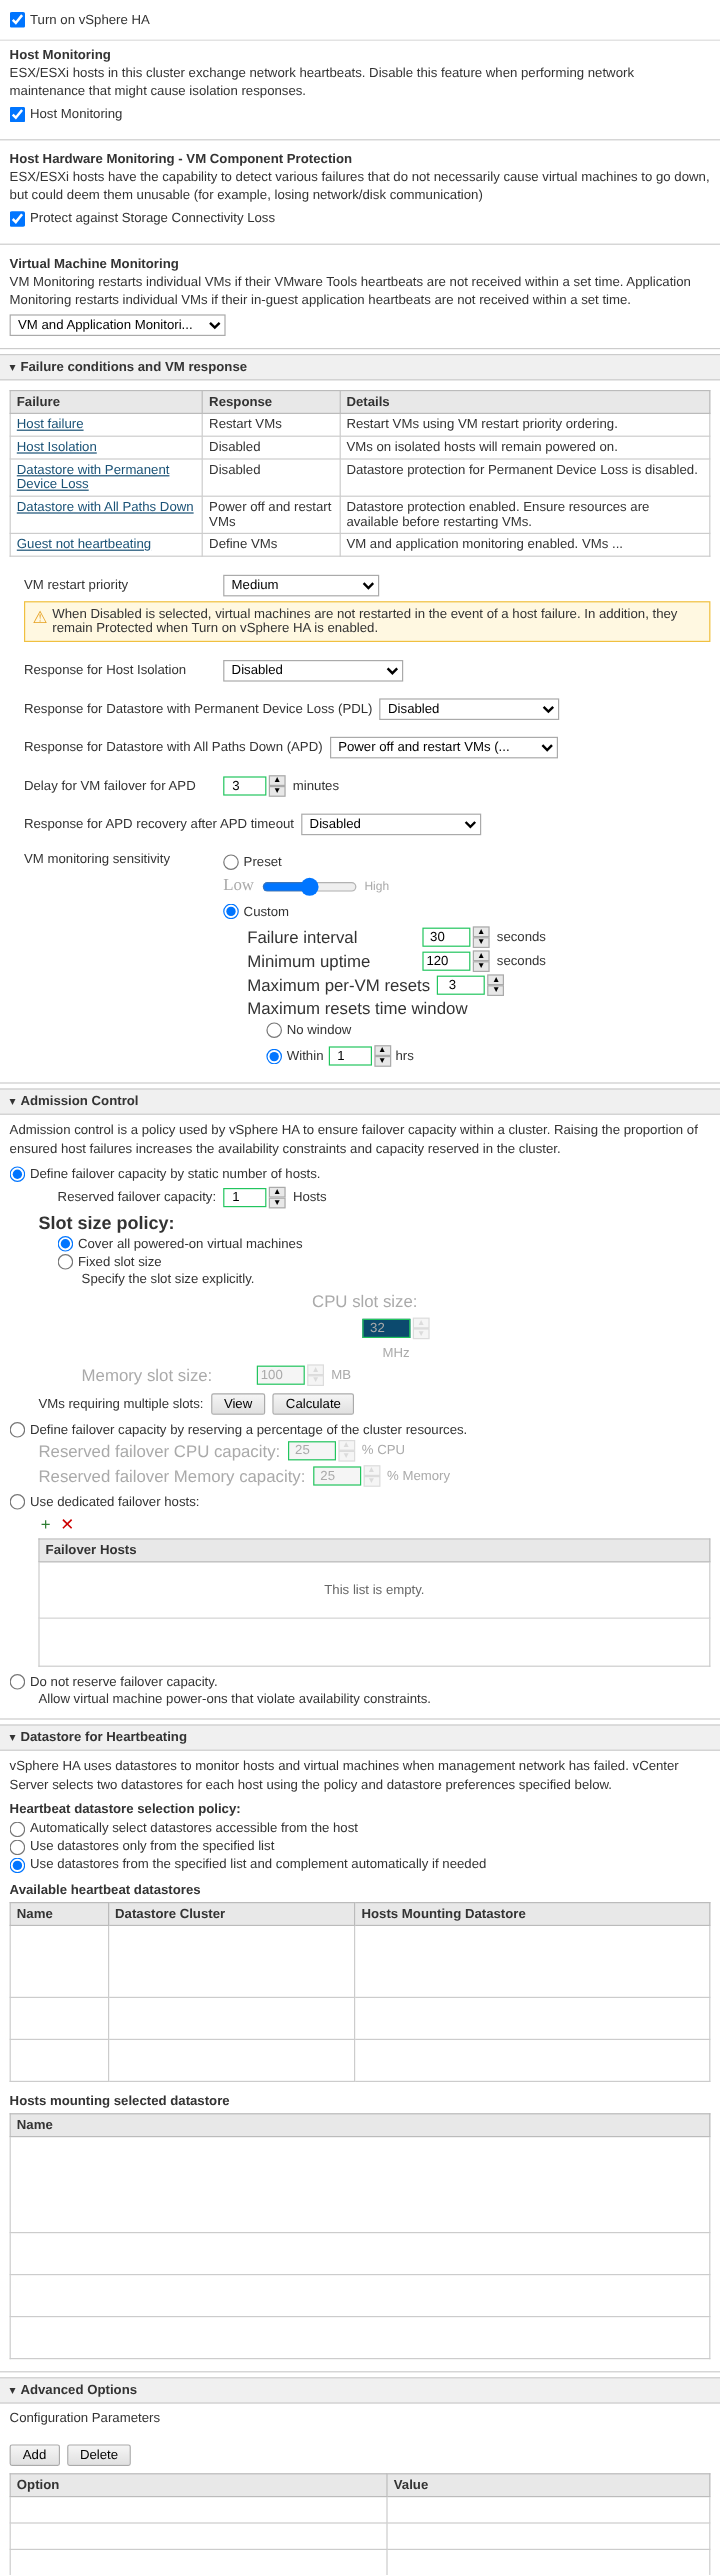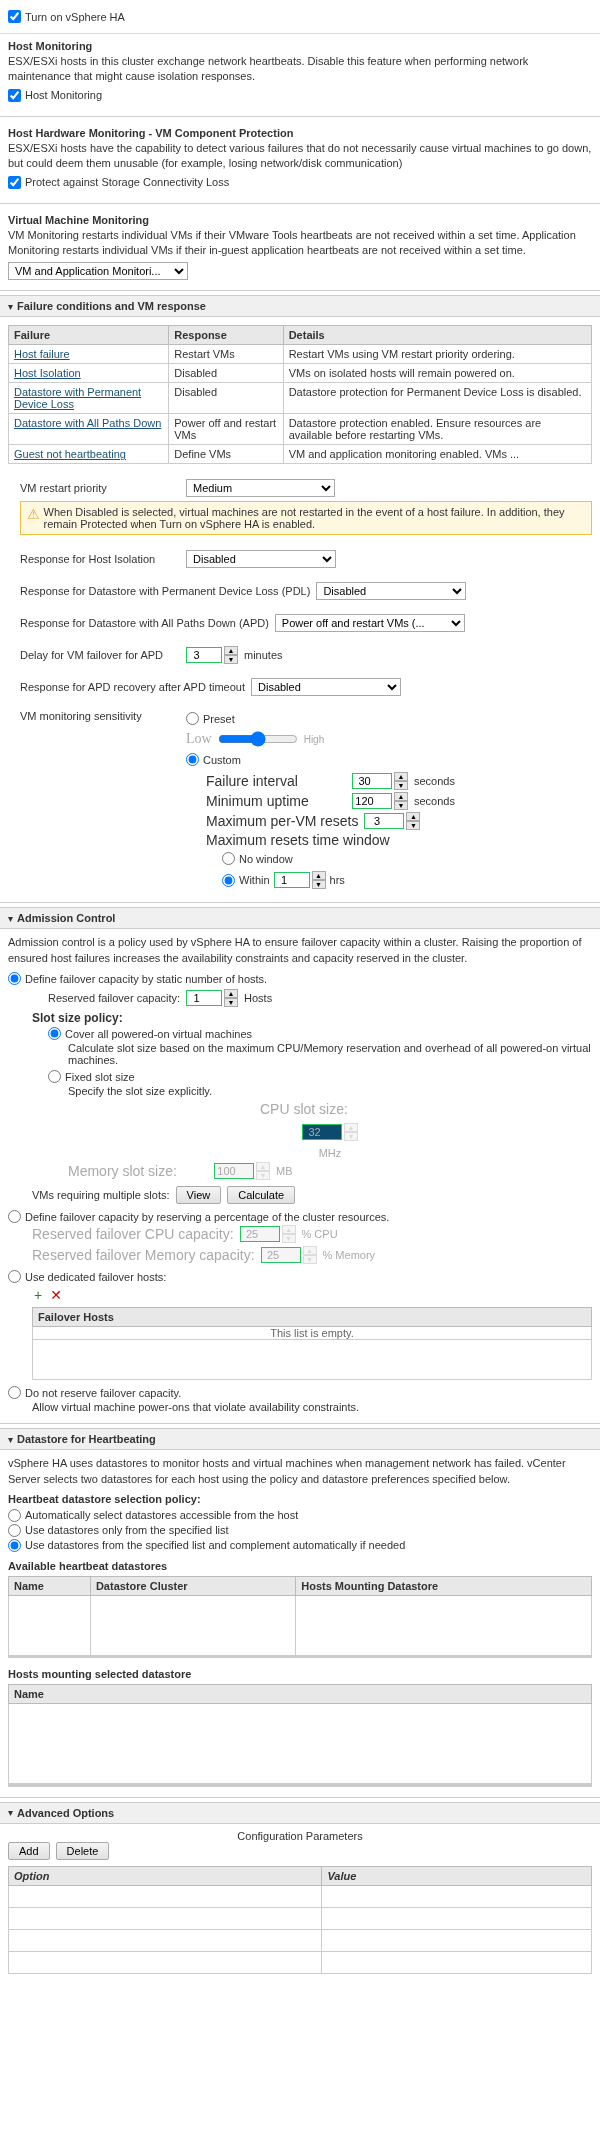--- a/index.html
+++ b/index.html
@@ -93,21 +93,21 @@
       color: #333;
       min-width: 160px;
     }
     select {
       font-size: 11px;
       padding: 1px 2px;
       border: 1px solid #aaa;
       background: #fff;
       cursor: pointer;
     }
-    .select-medium { width: 149px; }
+    .select-medium { width: 130px; }
     .select-disabled { width: 150px; }
     .select-power { width: 190px; }
     input[type=number] {
       width: 40px;
       font-size: 11px;
       border: 1px solid #22c55e;
       padding: 1px 2px;
       text-align: center;
     }
     .spinner-group {
@@ -189,21 +189,21 @@
     }
     .ds-table th {
       background: #e8e8e8;
       border: 1px solid #bbb;
       padding: 3px 5px;
       text-align: left;
       font-weight: bold;
     }
     .ds-table td {
       border: 1px solid #ccc;
-      padding: 0 5px;
+      padding: 17px 5px;
     }
     .empty-table-msg {
       text-align: center;
       padding: 20px;
       color: #666;
       font-size: 11px;
     }
     
     .btn {
       font-size: 11px;
@@ -218,21 +218,20 @@
       width: 100%;
       border-collapse: collapse;
       font-size: 11px;
     }
     .config-table th {
       background: #e8e8e8;
       border: 1px solid #bbb;
       padding: 3px 5px;
       text-align: left;
       font-weight: bold;
-      font-style: italic;
     }
     .config-table td {
       border: 1px solid #ccc;
       padding: 3px 5px;
       height: 18px;
     }
     .top-checkbox-section {
       padding: 6px 8px;
       border-bottom: 1px solid #ddd;
     }
@@ -508,27 +507,26 @@
       <input type="number" value="1" style="width: 36px;">
       <div class="spinner-btns">
         <button>▲</button>
         <button>▼</button>
       </div>
     </div>
     <span>Hosts</span>
   </div>
 
   <div style="margin-left:24px;">
-    <div style="font-size:12px; font-weight:bold; margin-bottom:0;">Slot size policy:</div>
+    <div style="font-size:15px; font-weight:bold; margin-bottom:0;">Slot size policy:</div>
     <div class="slot-policy-section">
       <div class="radio-row">
         <input type="radio" name="slot-policy" id="cover-all-radio" checked="" style="">
         <label for="cover-all-radio">Cover all powered-on virtual machines</label>
       </div>
-      <div style="padding-left:20px; font-size:11px; color:#333; margin-bottom:4px;">Calculate slot size based on the maximum CPU/Memory reservation and overhead of all powered-on virtual machines.</div>
       <div class="radio-row">
         <input type="radio" name="slot-policy" id="fixed-slot-radio" style="">
         <label for="fixed-slot-radio">Fixed slot size</label>
       </div>
       <div style="padding-left:20px; font-size:11px; color:#333; margin-bottom:4px;">Specify the slot size explicitly.</div>
 
       <div style="padding-left:20px;">
         <div class="sub-row" style="margin-bottom:3px;flex-direction:column;">
           <span class="sub-label" style="color:#aaa;">CPU slot size:</span>
           <div class="spinner-group">
@@ -698,21 +696,21 @@
 </div>
 
 <hr class="divider">
 
 <div class="collapsible-header">
   <span class="arrow">▾</span>
   <span class="header-label">Advanced Options</span>
 </div>
 
 <div class="section">
-  <div style="font-size:11px; margin-bottom:0;text-align:center;">Configuration Parameters</div>
+  <div style="font-size:11px; margin-bottom:16px;">Configuration Parameters</div>
   <div style="display:flex; gap:6px; margin-bottom:6px;">
     <button class="btn">Add</button>
     <button class="btn">Delete</button>
   </div>
   <table class="config-table">
     <thead>
       <tr>
         <th>Option</th>
         <th>Value</th>
       </tr>

